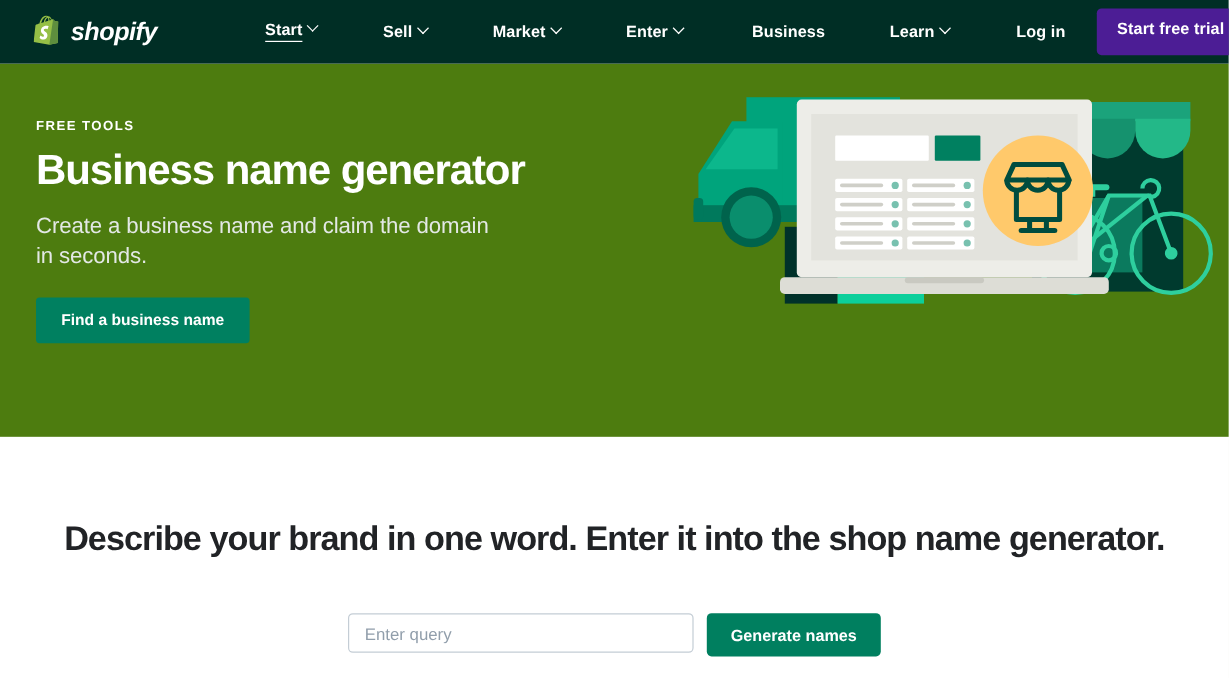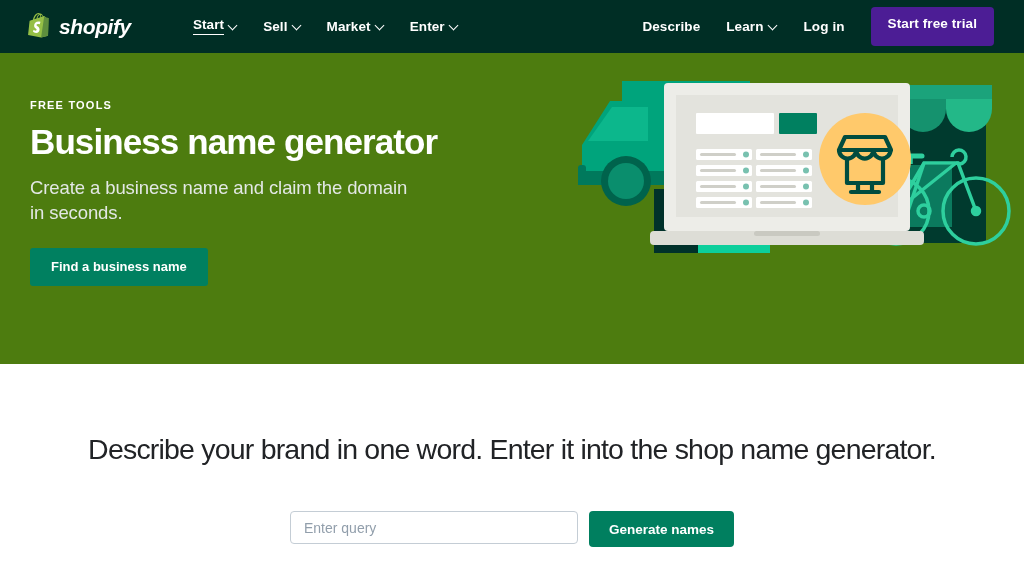--- a/index.html
+++ b/index.html
@@ -40,25 +40,25 @@
     line-height: 1;
   }
   .nav-left { display: flex; align-items: center; gap: 25px; }
   .nav-right { display: flex; align-items: center; gap: 26px; margin-left: auto; }
   .nav-item {
     color: #ffffff;
     font-size: 13.5px;
     font-weight: 600;
     letter-spacing: 0.1px;
     display: inline-flex;
-    align-items: center;
     gap: 5px;
     cursor: pointer;
     white-space: nowrap;
     line-height: 1;
+    margin-left: 28px;
   }
   .nav-item.active .nav-label {
     border-bottom: 1.5px solid #ffffff;
     padding-bottom: 2px;
   }
   .chev {
     width: 9px; height: 9px;
     display: inline-block;
     position: relative;
     top: -1px;
@@ -155,21 +155,21 @@
   
   .main {
     background: #ffffff;
     height: 235px;
     padding-top: 68px;
   }
   .main-heading {
     text-align: center;
     color: #212326;
     font-size: 28.5px;
-    font-weight: 400;
+    font-weight: 700;
     letter-spacing: -0.8px;
     font-stretch: condensed;
     line-height: 1.2;
     padding: 0 40px;
   }
   .form-row {
     margin-top: 45px;
     display: flex;
     justify-content: center;
     align-items: stretch;
@@ -230,21 +230,21 @@
       <span class="chev"></span>
     </div>
     <div class="nav-item">
       <span class="nav-label">Enter</span>
       <span class="chev"></span>
     </div>
   </div>
 
   <div class="nav-right">
     <div class="nav-item">
-      <span class="nav-label">Describe</span>
+      <span class="nav-label">Business</span>
     </div>
     <div class="nav-item">
       <span class="nav-label">Learn</span>
       <span class="chev"></span>
     </div>
     <div class="nav-item">
       <span class="nav-label">Log in</span>
     </div>
     <button class="trial-btn">Start free trial</button>
   </div>

